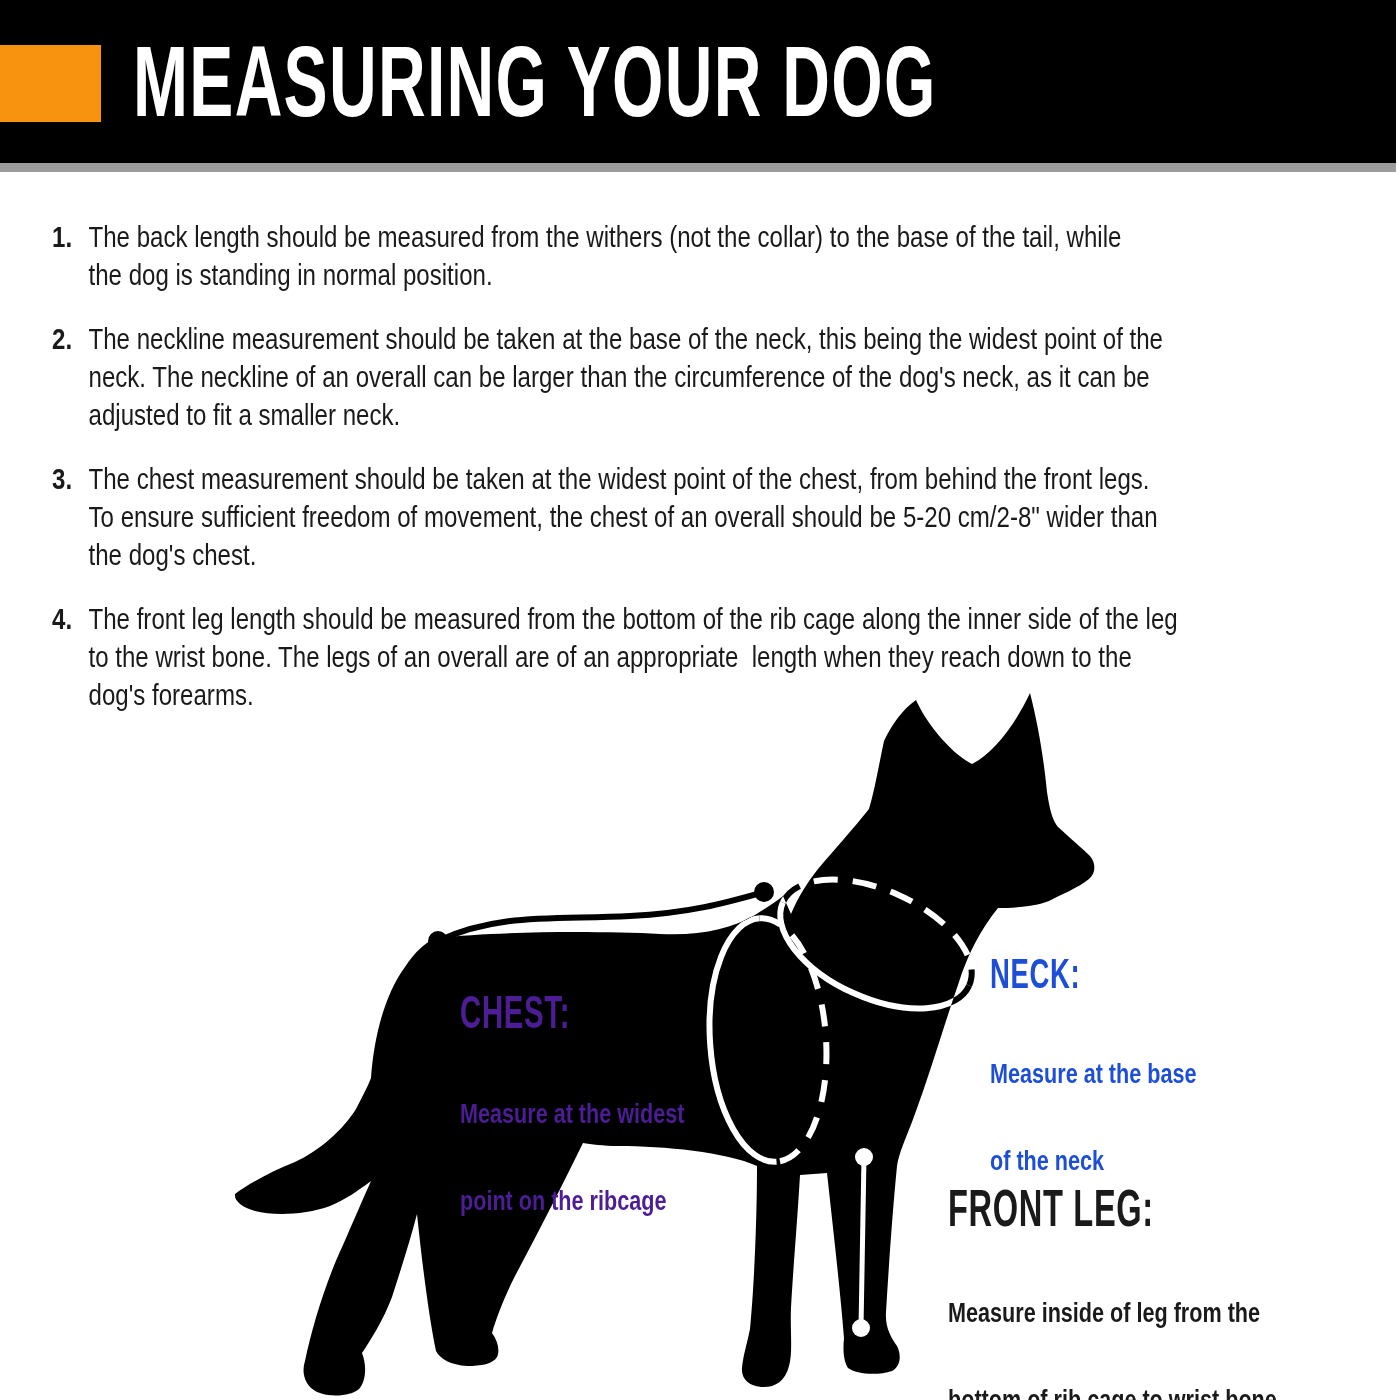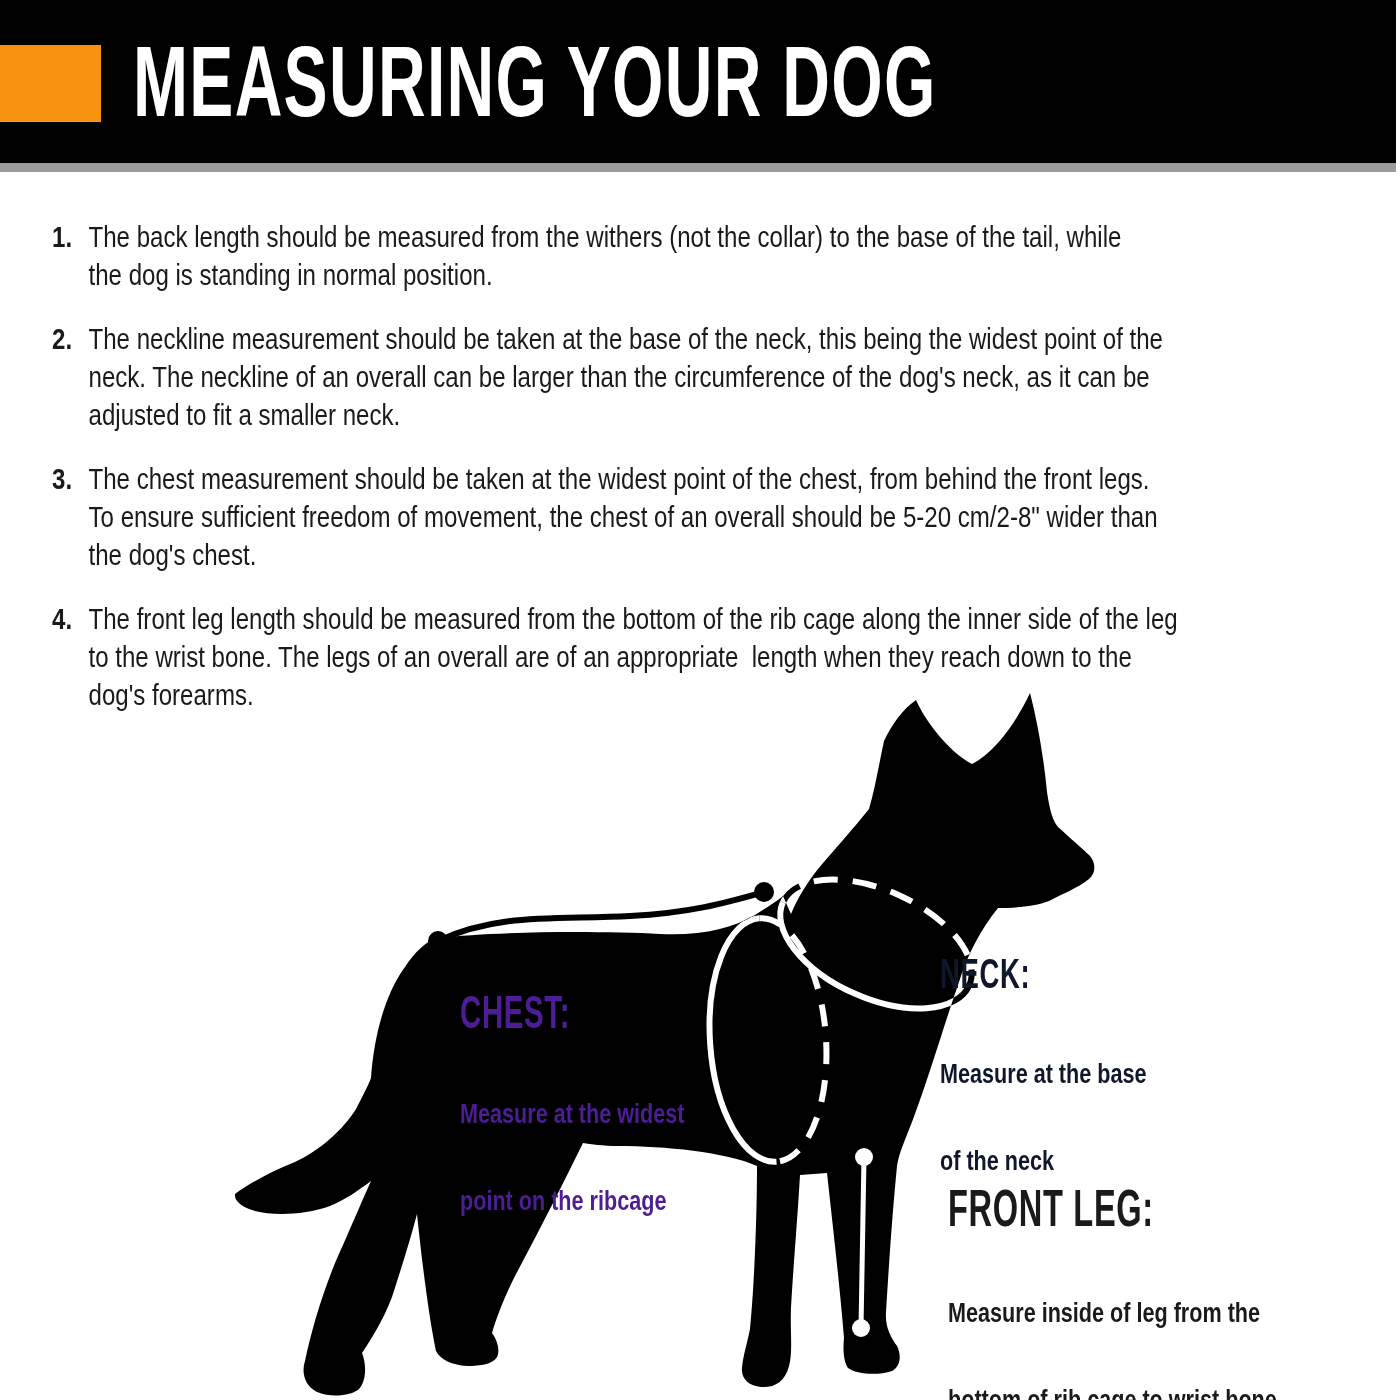--- a/index.html
+++ b/index.html
@@ -22,21 +22,21 @@
   
   .diag-label{position:absolute;}
   .diag-title{font-weight:bold;letter-spacing:1px;white-space:pre;
     transform:scaleX(0.64);transform-origin:left top;}
   .diag-desc{font-weight:bold;font-size:27px;line-height:29px;white-space:pre;
     transform:scaleX(0.80);transform-origin:left top;margin-top:7px;}
   .label-back{left:132px;top:924px;color:#1a1a1a;}
   .label-back .diag-title{font-size:45px;line-height:45px;}
   .label-chest{left:460px;top:989px;color:#4c1d95;}
   .label-chest .diag-title{font-size:46px;line-height:46px;}
-  .label-neck{left:940px;top:952px;color:#0f172a;}
+  .label-neck{left:990px;top:952px;color:#1d4ed8;}
   .label-neck .diag-title{font-size:43px;line-height:43px;}
   .label-frontleg{left:948px;top:1183px;color:#1a1a1a;}
   .label-frontleg .diag-title{font-size:51px;line-height:51px;}
   .dog-svg{position:absolute;left:0;top:0;}
 </style>
 </head>
 <body>
 
 <div class="canvas">
 

